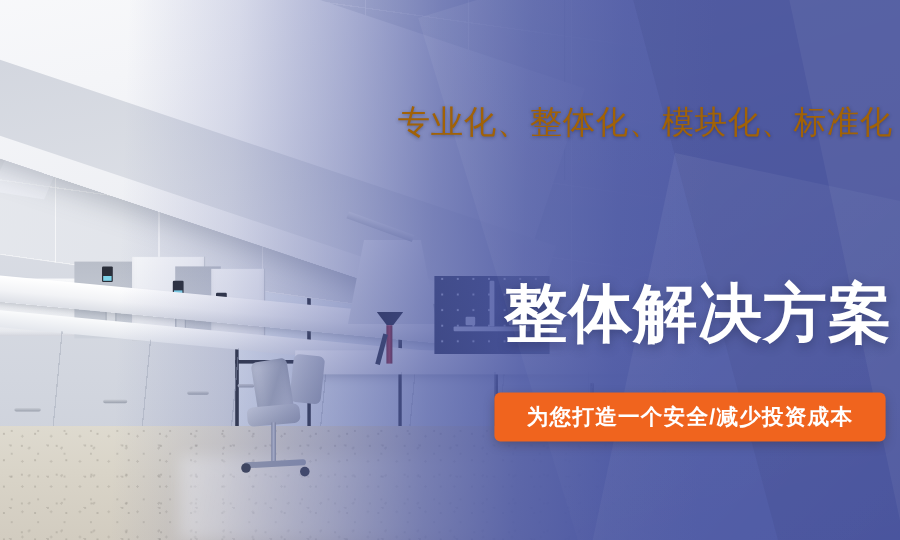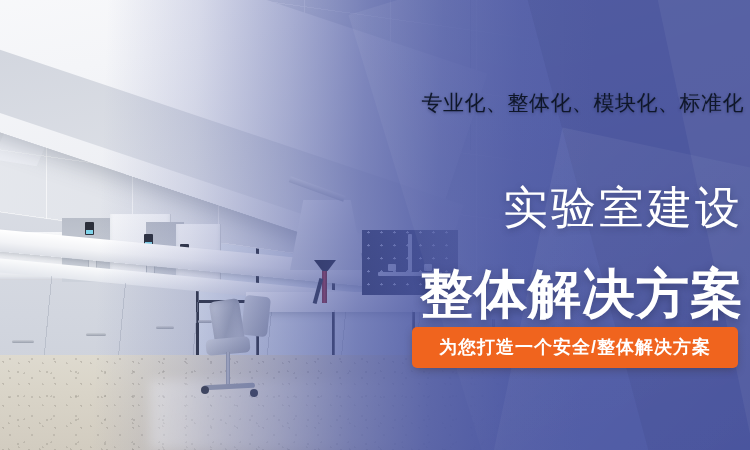--- a/index.html
+++ b/index.html
@@ -271,22 +271,22 @@
     transform:rotate(-12deg);
   }
 
   
   .copy{
     position:absolute;right:6px;top:0;width:470px;height:450px;
     text-align:right;
   }
   .kicker{
     position:absolute;right:0;top:89px;
-    font-size:21px;line-height:27px;letter-spacing:.5px;
-    color:#0f172a;font-weight:400;
+    font-size:27px;line-height:27px;letter-spacing:.5px;
+    color:#a16207;font-weight:400;
     text-shadow:0 1px 3px rgba(30,36,70,.45);
     white-space:nowrap;
   }
   .kicker2{
     position:absolute;right:0;top:124px;
     font-size:21px;line-height:27px;letter-spacing:.5px;
     color:#eef0f8;font-weight:400;
     text-shadow:0 1px 3px rgba(30,36,70,.45);
     white-space:nowrap;
   }
@@ -296,21 +296,20 @@
     color:#ffffff;font-weight:300;
     text-shadow:0 2px 6px rgba(30,36,70,.35);
     white-space:nowrap;
   }
   .headline-bold{
     position:absolute;right:0px;top:232px;
     font-size:53px;line-height:60px;letter-spacing:1px;
     color:#ffffff;font-weight:700;
     text-shadow:0 3px 9px rgba(28,34,66,.42);
     white-space:nowrap;
-    margin-top:32px;
   }
   .cta{
     position:absolute;right:6px;top:327px;
     display:inline-block;
     padding:8px 27px 9px;
     background:#f0641e;
     border-radius:5px;
     color:#ffffff;font-size:18px;font-weight:700;letter-spacing:1px;
     white-space:nowrap;
     box-shadow:0 3px 10px -2px rgba(40,25,15,.35);
@@ -415,18 +414,17 @@
   </div>
 
   <div class="overlay-grad"></div>
   <div class="facet facet-a"></div>
   <div class="facet facet-b"></div>
   <div class="facet facet-c"></div>
   <div class="facet facet-d"></div>
 
   <div class="copy">
     <div class="kicker">专业化、整体化、模块化、标准化</div>
-    <div class="headline-thin">实验室建设</div>
     <div class="headline-bold">整体解决方案</div>
-    <div class="cta">为您打造一个安全/整体解决方案</div>
+    <div class="cta">为您打造一个安全/减少投资成本</div>
   </div>
 
 </div>
 
 </body></html>

